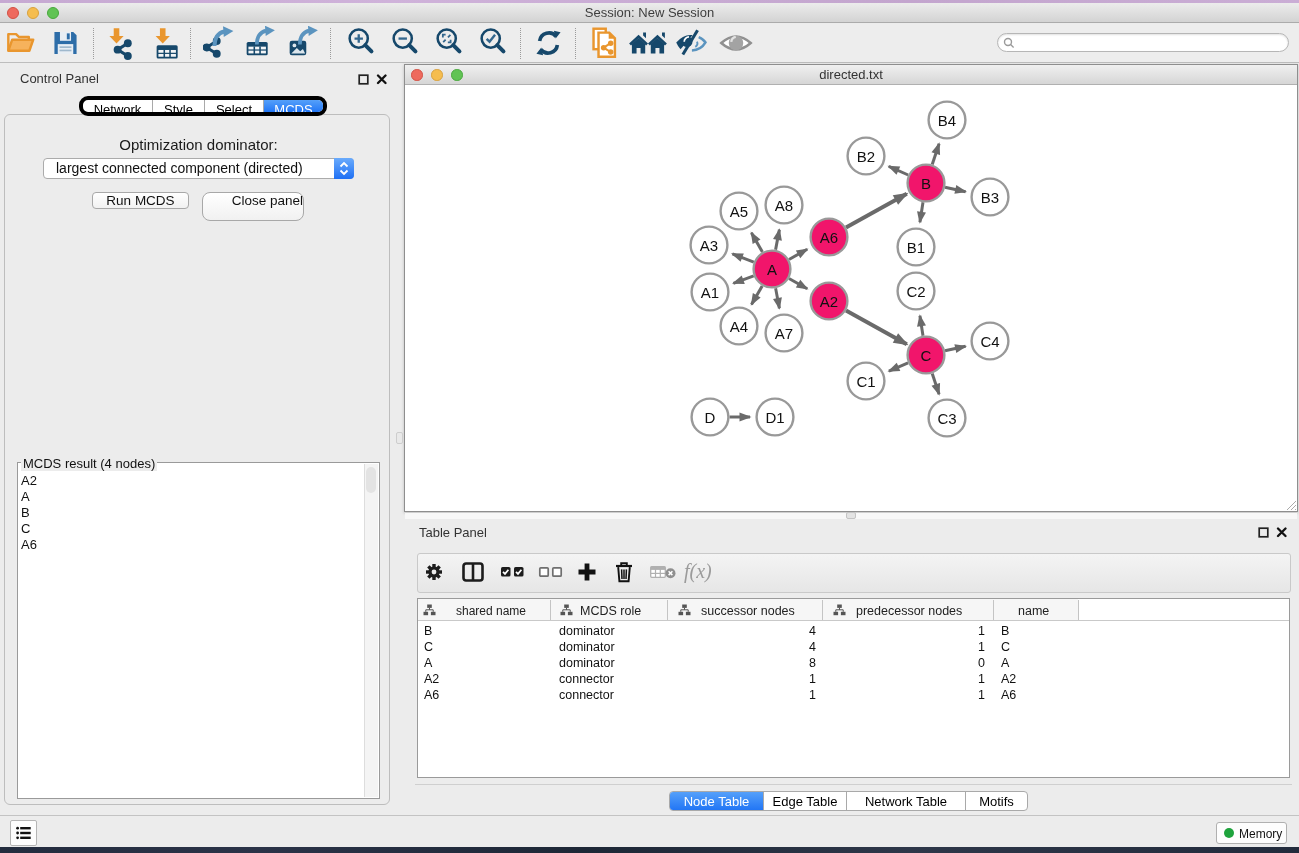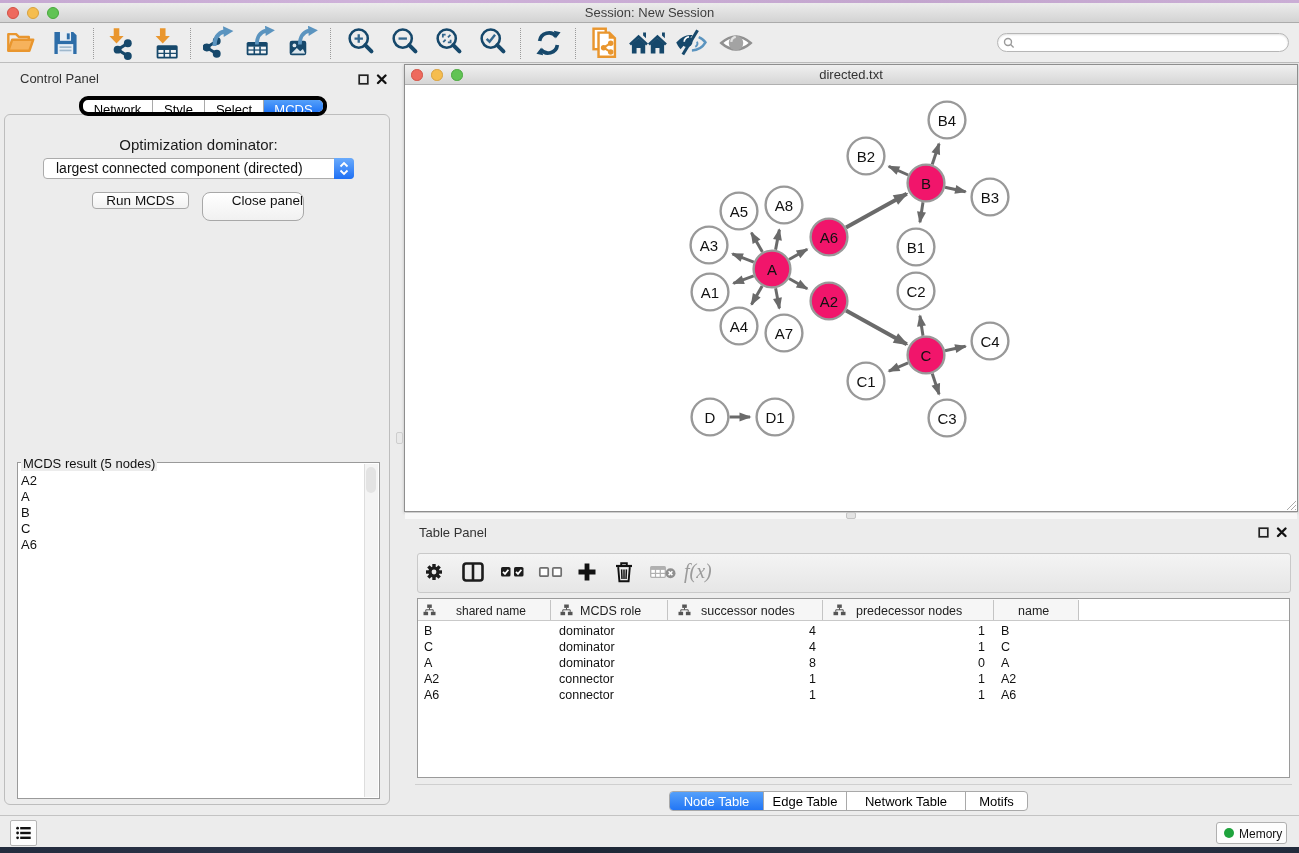--- a/index.html
+++ b/index.html
@@ -181,21 +181,21 @@
 <div class="ab" style="left:334px;top:158px;width:20px;height:21px;border-radius:0 4px 4px 0;background:linear-gradient(#6aabfc,#1f70f4)"></div>
 <svg class="ab" style="left:337px;top:160px" width="14" height="17" viewBox="0 0 14 17">
 <path d="M3.5,6.5 L7,3 L10.5,6.5" stroke="#fff" stroke-width="1.8" fill="none"></path>
 <path d="M3.5,10.5 L7,14 L10.5,10.5" stroke="#fff" stroke-width="1.8" fill="none"></path>
   </svg>
 
 <div class="ab" style="left:92px;top:192px;width:97px;height:17px;background:linear-gradient(#fff,#f1f1f1);border:1px solid #a8a8a8;border-radius:4px;text-align:center;line-height:15px;font-size:13.5px;color:#111">Run MCDS</div>
 <div class="ab" style="left:202px;top:192px;width:102px;height:29px;background:linear-gradient(#fff,#f1f1f1);border:1px solid #a8a8a8;border-radius:8px;text-align:right;line-height:15px;font-size:13.5px;color:#111">Close panel</div>
 
 <div class="ab" style="left:17px;top:462px;width:363px;height:337px;border:1px solid #9a9a9a;background:#fff"></div>
-<div class="ab" style="left:21px;top:456px;font-size:13px;color:#111;background:#ececec;padding:0 2px">MCDS result (5 nodes)</div>
+<div class="ab" style="left:21px;top:456px;font-size:13px;color:#111;background:#ececec;padding:0 2px">MCDS result (4 nodes)</div>
 <div class="ab" style="left:364px;top:464px;width:14px;height:333px;background:#f4f4f4;border-left:1px solid #ddd"></div>
 <div class="ab" style="left:366px;top:467px;width:10px;height:26px;background:#e3e3e3;border-radius:5px"></div>
 <div class="ab" style="left:21px;top:473px;font-size:13px;color:#111;line-height:16px">A2<br>A<br>B<br>C<br>A6</div>
 
 <div class="ab" style="left:404px;top:64px;width:894px;height:448px;border:1px solid #8e8e8e;background:#fff;box-shadow:0 1px 3px rgba(0,0,0,0.2)"></div>
 <div class="ab" style="left:405px;top:65px;width:892px;height:20px;background:linear-gradient(#f0f0f0,#d6d6d6);border-bottom:1px solid #b0b0b0"></div>
 <div class="ab" style="left:411.2px;top:69.2px;width:11.5px;height:11.5px;border-radius:50%;background:#ee6a5e;border:1px solid #d35044;box-sizing:border-box"></div>
 <div class="ab" style="left:431.2px;top:69.2px;width:11.5px;height:11.5px;border-radius:50%;background:#f5bd4f;border:1px solid #d9a13c;box-sizing:border-box"></div>
 <div class="ab" style="left:451.2px;top:69.2px;width:11.5px;height:11.5px;border-radius:50%;background:#61c354;border:1px solid #48a83c;box-sizing:border-box"></div>
 <div class="ab" style="left:405px;top:65px;width:892px;height:20px;line-height:20px;text-align:center;font-size:13px;color:#333">directed.txt</div>

